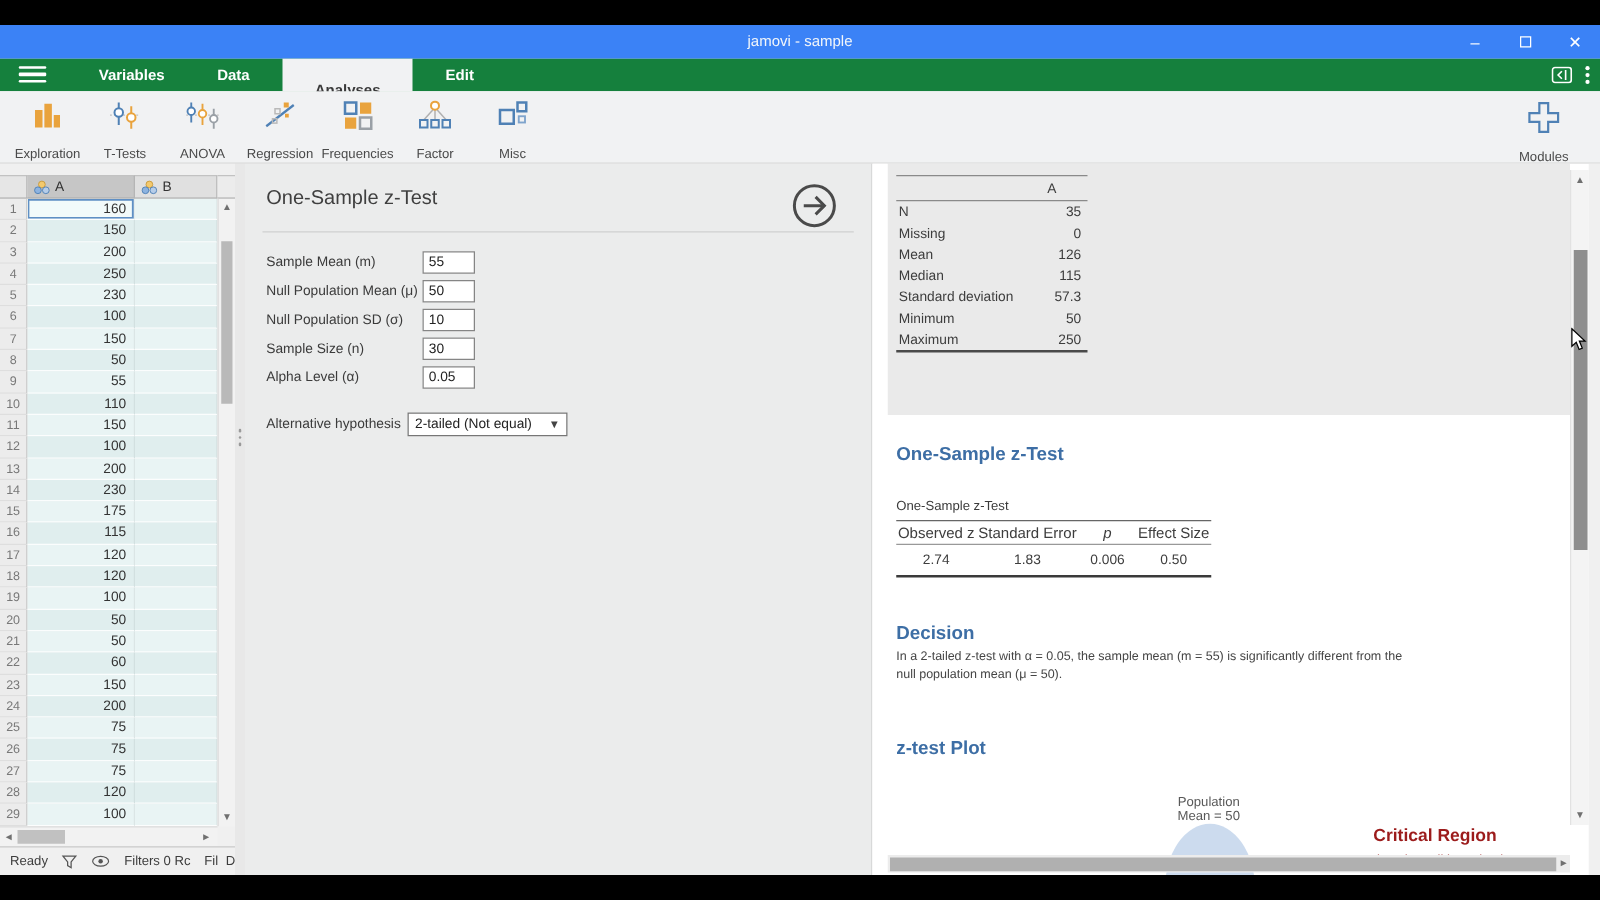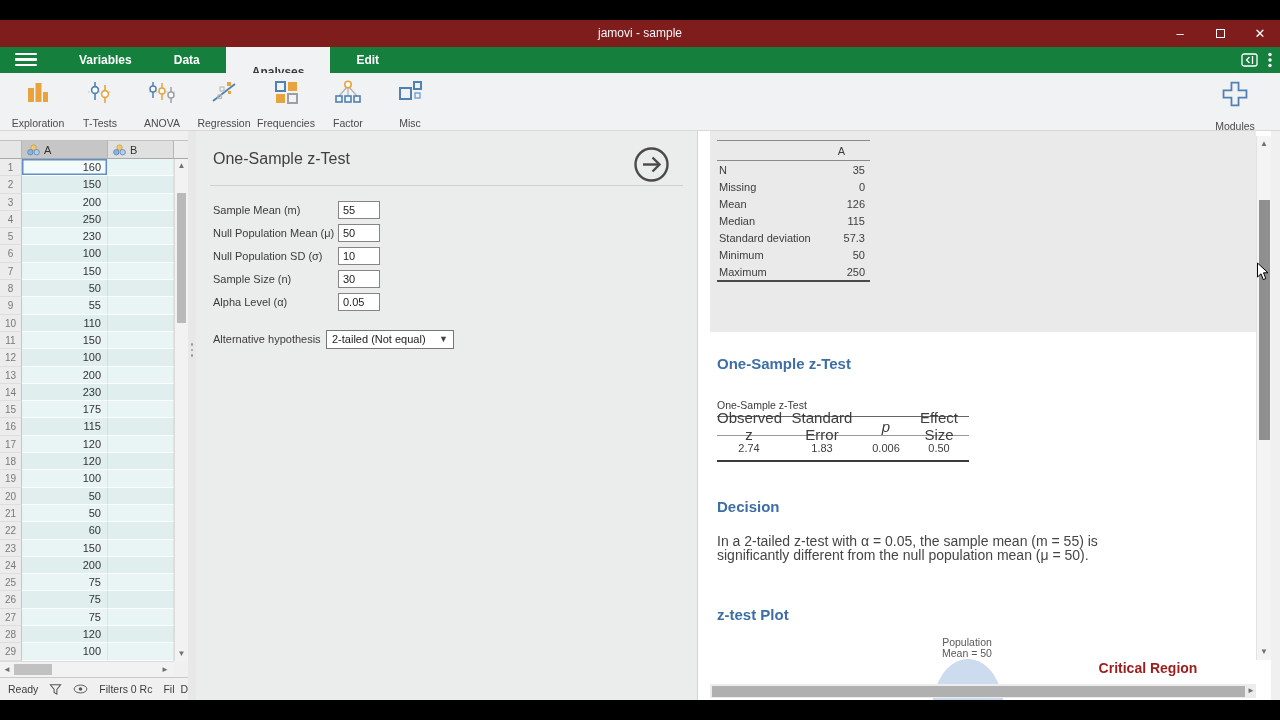--- a/index.html
+++ b/index.html
@@ -1,21 +1,21 @@
 <!DOCTYPE html>
 <html><head>
 <meta charset="utf-8">
 <style>
   * { margin:0; padding:0; box-sizing:border-box; }
   body { background:#000; font-family:"Liberation Sans", sans-serif; }
   .screen { position:relative; width:1280px; height:720px; background:#000; overflow:hidden; }
   .app { position:absolute; top:20px; left:0; width:1280px; height:680px; background:#fff; }
 
   
-  .titlebar { position:relative; height:27px; background:#7f1d1d; color:#fff;padding-left:23px; }
+  .titlebar { position:relative; height:27px; background:#3b82f6; color:#fff;padding-left:23px; }
   .title { position:absolute; left:0; right:0; top:6px; text-align:center; font-size:12px; color:#f2f6fa; }
   .win-btns { position:absolute; right:0; top:0; height:27px; display:flex; }
   .win-btn { width:40px; height:27px; display:flex; align-items:center; justify-content:center; color:#fff; font-size:13px; }
   .max-glyph { width:9px; height:9px; border:1px solid #fff; display:block; }
 
   
   .tabbar { position:relative; height:26px; background:#15803d; display:flex; align-items:flex-end; }
   .hamburger { margin:0 0 7px 15px; width:22px; display:flex; flex-direction:column; gap:3px; }
   .hamburger span { height:2.5px; background:#fff; border-radius:1px; }
   .tab { height:26px; line-height:26px; padding:0 16px; color:#fff; font-size:12px; font-weight:bold; margin-left:10px; }
@@ -90,28 +90,28 @@
   .desc-row .dl { width:96px; padding-left:2px; }
   .desc-row .dv { width:52px; text-align:right; }
   .desc-bottom { border-top:2px solid #4a4a4a; }
 
   .res-white { padding-left:7px; }
   .res-h2 { font-size:15px; font-weight:bold; color:#3d6ea5; }
   .zt-h2 { padding-top:23px; }
   .zt-caption { margin-top:27px; font-size:10.5px; color:#3b3b3b; }
   .zt-table { margin-top:5px; width:252px; }
   .zt-head { display:flex; border-top:1px solid #666; border-bottom:1px solid #999; height:20px; align-items:center; }
-  .zt-hcell { font-size:15px; color:#3d3d3d; text-align:center; }
+  .zt-hcell { font-size:12px; color:#3d3d3d; text-align:center; }
   .zt-vals { display:flex; height:26px; align-items:center; border-bottom:2px solid #3a3a3a; }
   .zt-vcell { font-size:11px; color:#3d3d3d; text-align:center; }
   .zt-c0 { width:64px; } .zt-c1 { width:82px; } .zt-c2 { width:46px; font-style:italic; } .zt-c3 { width:60px; }
   .zt-vals .zt-c2 { font-style:normal; }
   .dec-h2 { margin-top:36px; }
   .dec-bold { margin-top:11px; font-size:11px; font-weight:bold; color:#3b3b3b; }
-  .dec-text { margin-top:20px; font-size:14px; color:#454545; width:418px; line-height:13.5px; }
+  .dec-text { margin-top:4px; font-size:10px; color:#454545; width:418px; line-height:13.5px; }
   .plot-h2 { margin-top:44px; }
   .plot-pop { position:absolute; left:207px; top:506px; width:100px; text-align:center; font-size:10.5px; color:#595959; line-height:11px; }
   .plot-bell { position:absolute; left:222px; top:528px; width:72px; height:52px; background:#ccdbee; border-radius:50% 50% 0 0 / 100% 100% 0 0; }
   .plot-crit { position:absolute; left:368px; top:529px; width:140px; text-align:center; }
   .crit-main { font-size:14px; font-weight:bold; color:#9c1c1c; }
   .crit-sub { font-size:10.5px; color:#9c2424; margin-top:6px; }
 
   .res-hscroll { position:absolute; left:0; bottom:2px; width:546px; height:14px; background:#ececec; }
   .res-hthumb { position:absolute; left:2px; top:1.5px; width:533px; height:11px; background:#b0b0b0; }
   .res-vscroll { position:absolute; right:9px; top:5px; width:15px; height:524px; background:#f4f4f4; border-left:1px solid #e2e2e2; }

